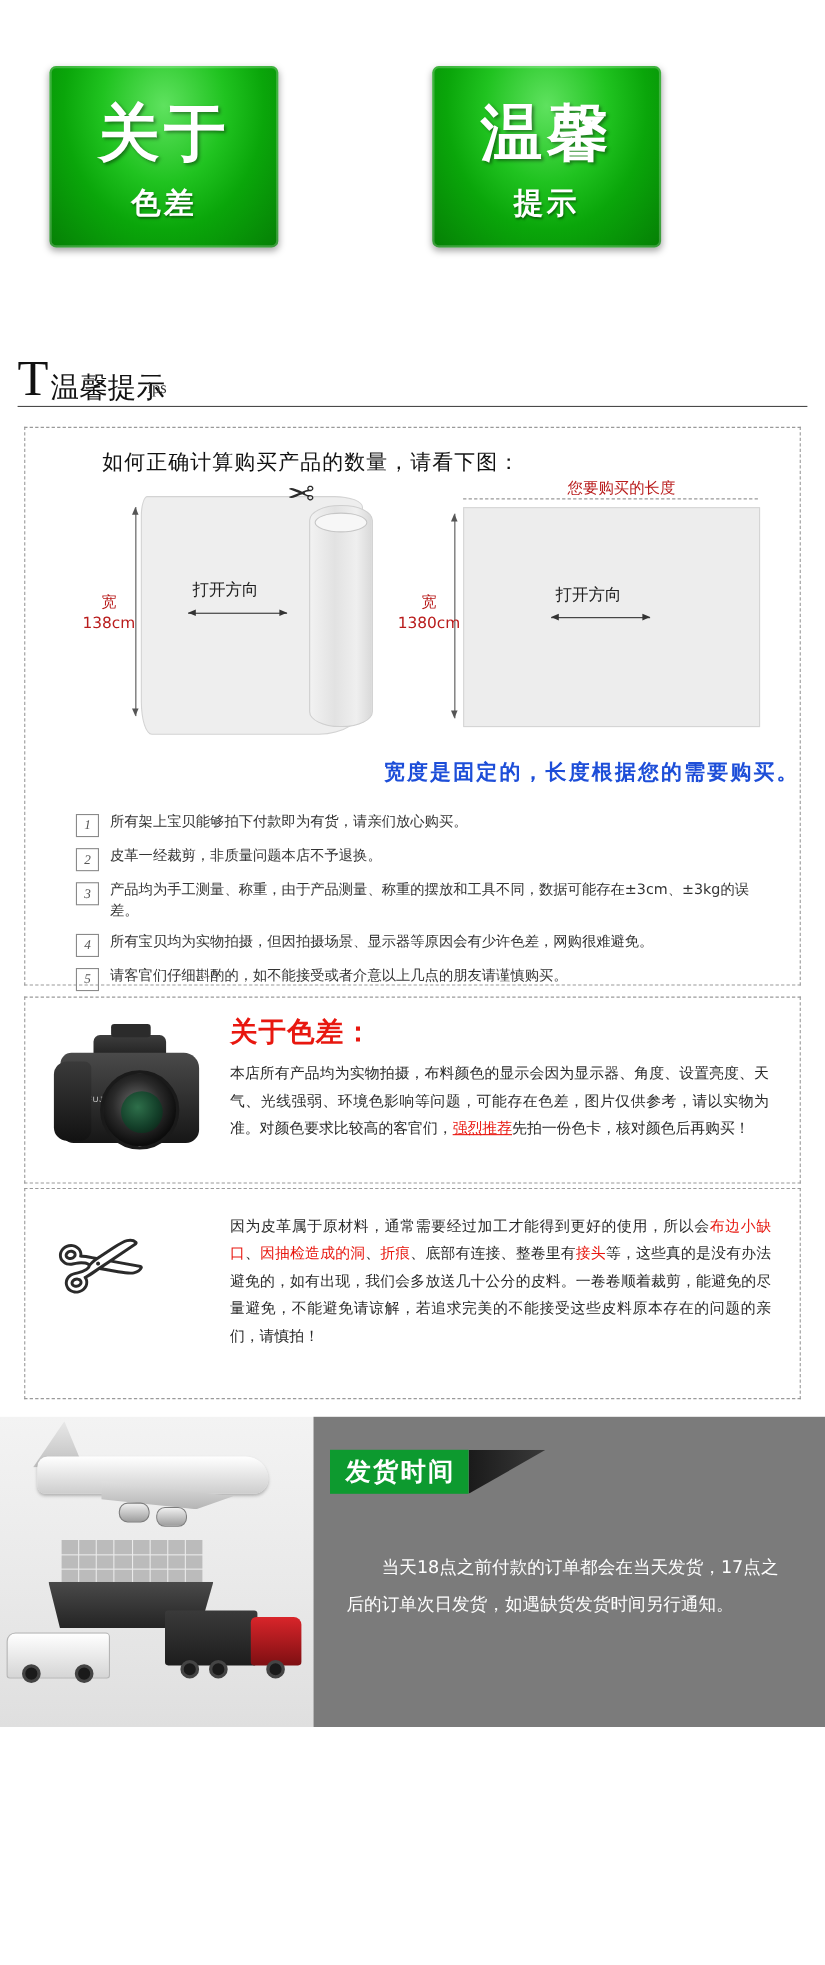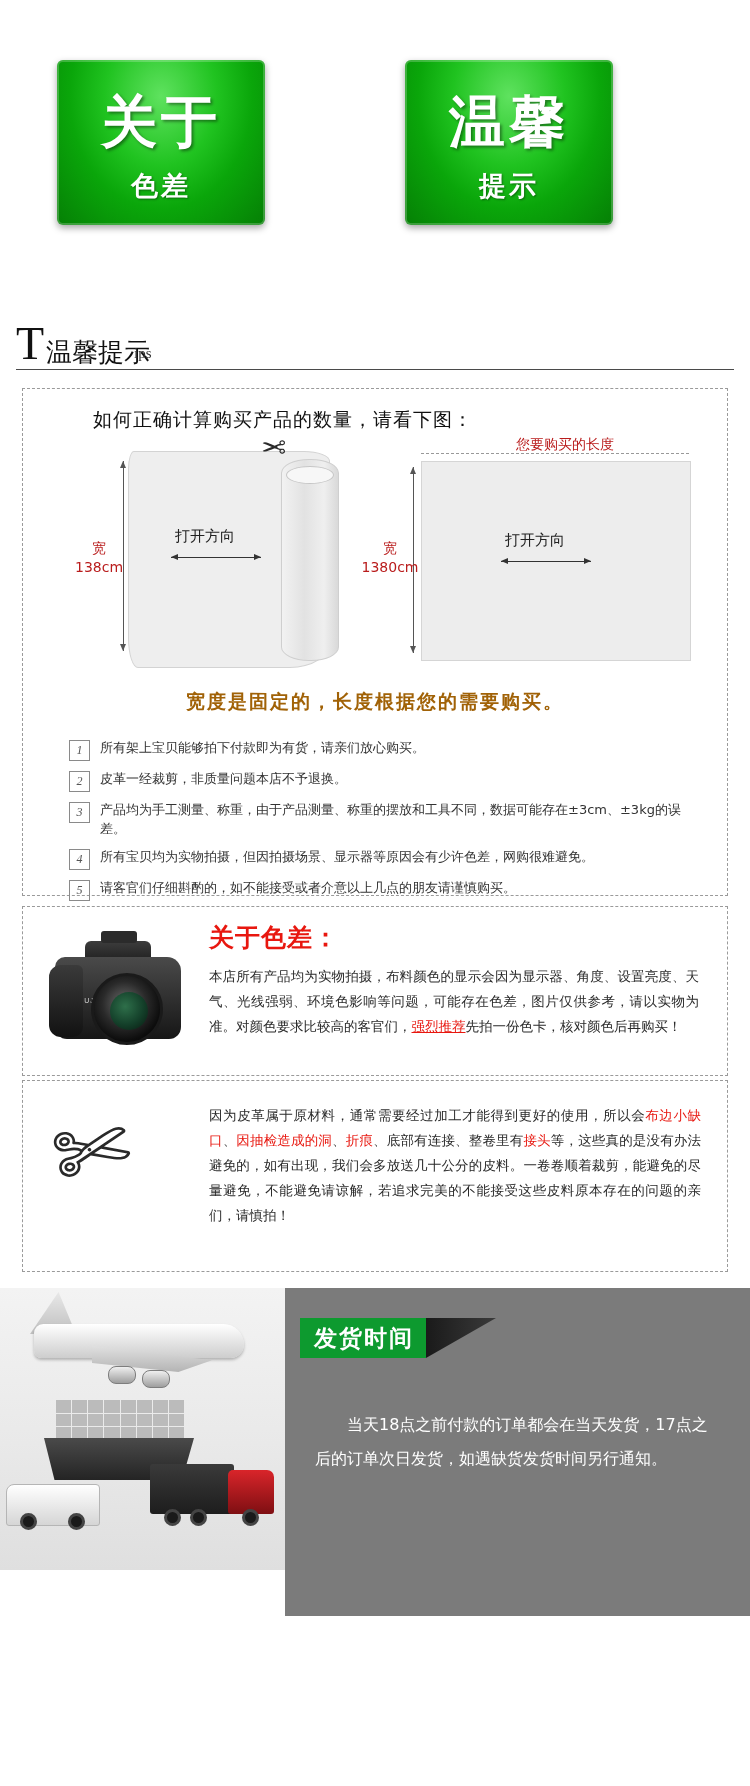--- a/index.html
+++ b/index.html
@@ -17,21 +17,21 @@
     width: 750px;
     height: 1786px;
     overflow: hidden;
     background: #fff;
   }
 
   
   .badges {
     position: absolute;
     top: 55px;
-    left: 12px;
+    left: 0;
     width: 680px;
     height: 220px;
   }
   .badge {
     position: absolute;
     width: 208px;
     height: 165px;
     border-radius: 6px;
     background: radial-gradient(ellipse at 50% 22%, #5fe25f 0%, #20c320 38%, #0aa60a 62%, #057f05 100%);
     box-shadow: 0 3px 7px rgba(0,0,0,0.35), inset 0 0 0 2px rgba(255,255,255,0.22);
@@ -240,25 +240,25 @@
     top: 14px;
     width: 268px;
     border-top: 1px dashed #999;
   }
 
   .fixed-note {
     position: absolute;
     left: 0;
     top: 300px;
     width: 704px;
-    text-align: center;
+    text-align: right;
     font-family: "DejaVu Sans", sans-serif;
     font-size: 19px;
     font-weight: bold;
-    color: #a16207;
+    color: #1d4ed8;
     letter-spacing: 2px;
   }
 
   
   .num-list {
     position: absolute;
     left: 46px;
     top: 350px;
     width: 630px;
   }
@@ -478,21 +478,21 @@
     display: grid;
     grid-template-columns: repeat(8, 1fr);
     grid-template-rows: repeat(3, 1fr);
     gap: 1px;
   }
   .containers div { background: #bbb; }
 
   .ship-right {
     position: absolute;
     left: 285px; top: 0;
-    width: 465px; height: 328px;
+    width: 465px; height: 282px;
     background: #7b7b7b;
   }
   .ship-tag {
     position: absolute;
     left: 15px;
     top: 30px;
     height: 40px;
     display: flex;
     align-items: stretch;
   }

